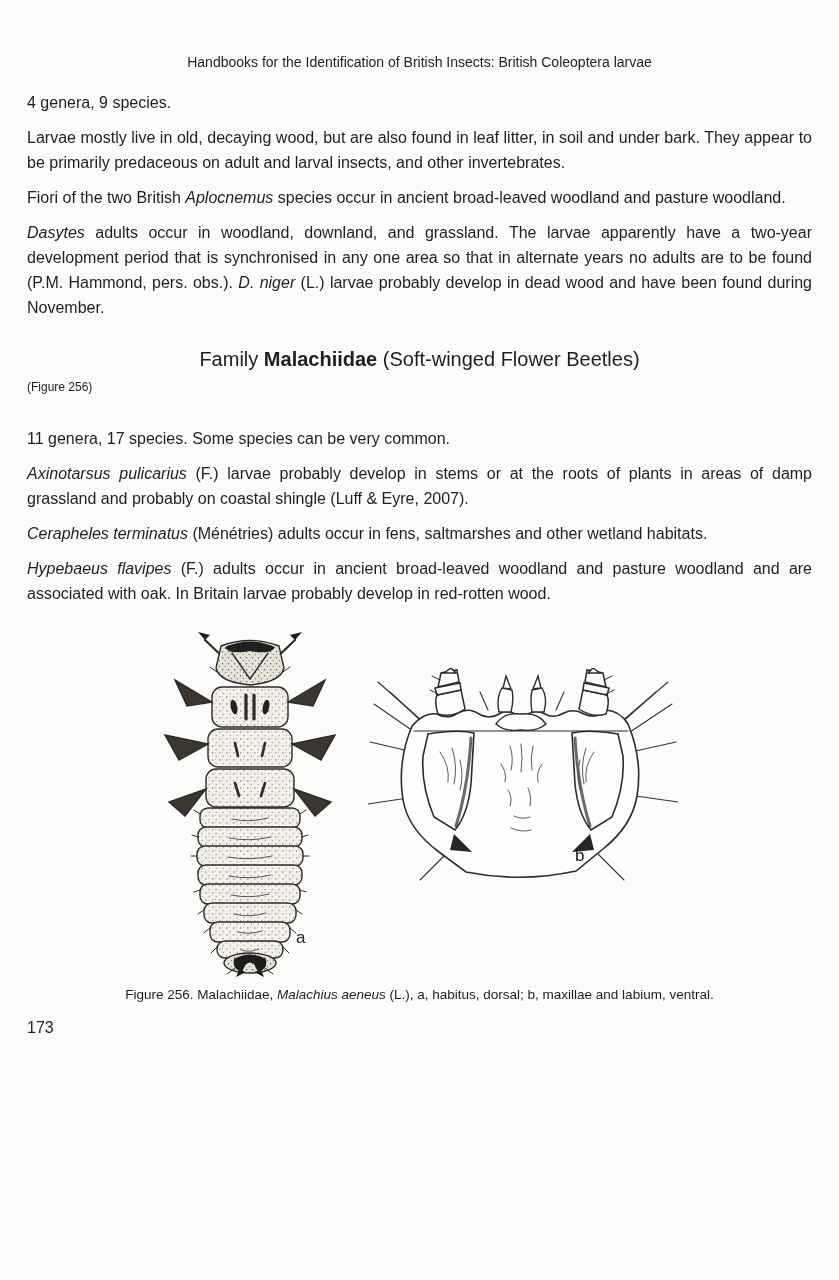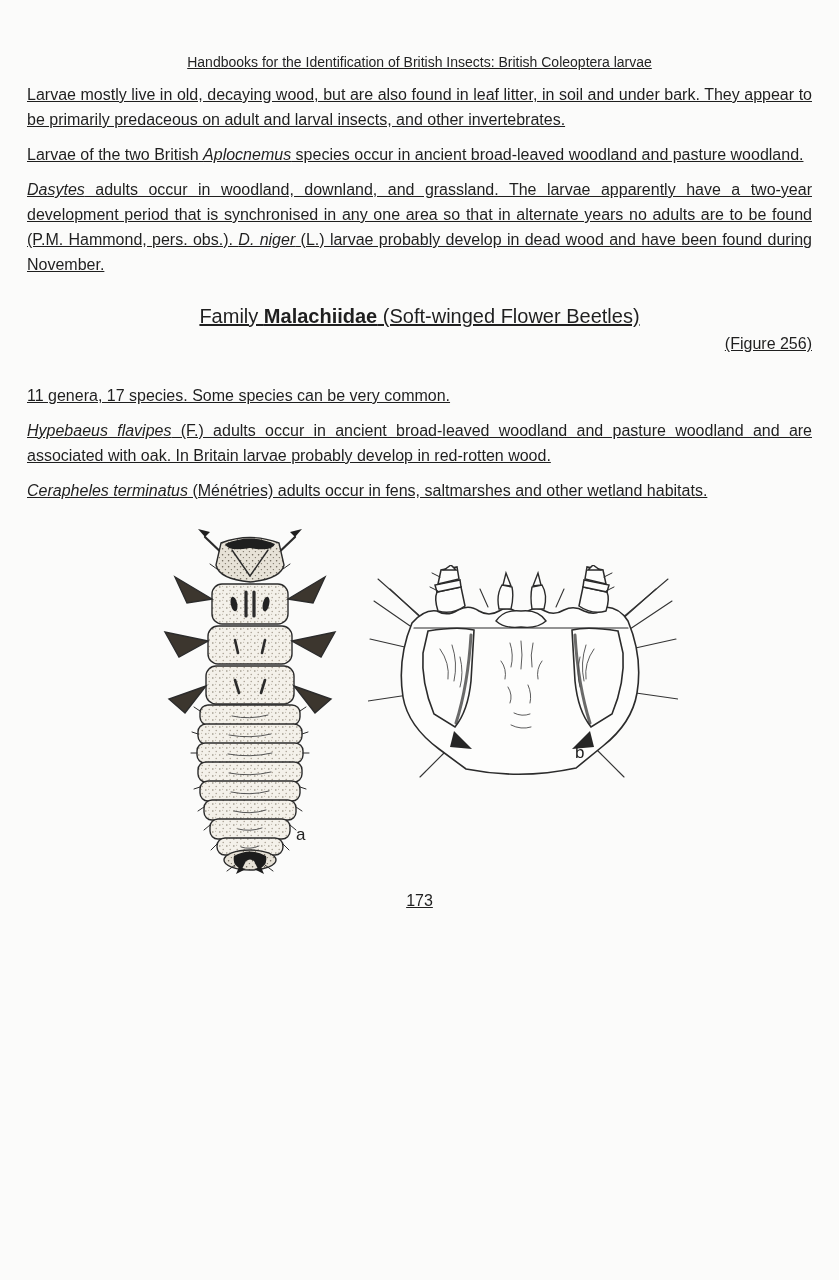--- a/index.html
+++ b/index.html
@@ -4,43 +4,43 @@
 <style>
   html, body { margin: 0; padding: 0; }
   body {
     width: 839px; height: 1280px;
     background: #fbfbfa;
     overflow: hidden;
     font-family: "Liberation Sans", sans-serif;
     color: #1f1f1f;
     -webkit-font-smoothing: antialiased;
   }
-  .page { width: 839px; height: 1072px; position: relative; text-decoration: underline; }
+  .page { width: 839px; height: 1072px; position: relative; }
   .content { padding: 0 27px; }
 
   .running-head {
     padding-top: 52px;
     font-size: 14px;
     line-height: 20px;
     text-align: center;
     color: #242424;
   }
   .family-heading {
     margin: 26px 0 0 0;
     font-size: 20px;
     line-height: 26px;
     font-weight: 400;
     text-align: center;
   }
   .family-heading-2 { }
   .sub-heading {
     margin: 4px 0 0 0;
-    font-size: 16px;
+    font-size: 12px;
     line-height: 22px;
-    text-align: right;
+    text-align: left;
   }
   p.body-par {
     font-size: 16px;
     line-height: 25px;
     margin: 10px 0 0 0;
     text-align: justify;
   }
   p.first-par { margin-top: 18px; }
   p.after-sub { margin-top: 28px; }
   .it { font-style: italic; }
@@ -65,42 +65,44 @@
   .figure-caption {
     margin-top: 6px;
     font-size: 13.5px;
     line-height: 18px;
     text-align: center;
   }
   .page-number {
     margin-top: 14px;
     font-size: 16px;
     line-height: 20px;
-    text-align: center;
+    text-align: left;
   }
 </style>
 </head>
 <body>
 
 <div class="page">
   <div class="content">
 
     <div class="running-head">Handbooks for the Identification of British Insects: British Coleoptera larvae</div>
 
 
+    <p class="body-par first-par"><span>4 genera, 9 species.</span></p>
     <p class="body-par"><span>Larvae mostly live in old, decaying wood, but are also found in leaf litter, in soil and under bark. They appear to be primarily predaceous on adult and larval insects, and other invertebrates.</span></p>
-    <p class="body-par"><span>Larvae of the two British </span><span class="it">Aplocnemus</span><span> species occur in ancient broad-leaved woodland and pasture woodland.</span></p>
+    <p class="body-par"><span>Fiori of the two British </span><span class="it">Aplocnemus</span><span> species occur in ancient broad-leaved woodland and pasture woodland.</span></p>
     <p class="body-par"><span class="it">Dasytes</span><span> adults occur in woodland, downland, and grassland. The larvae apparently have a two-year development period that is synchronised in any one area so that in alternate years no adults are to be found (P.M. Hammond, pers. obs.). </span><span class="it">D. niger</span><span> (L.) larvae probably develop in dead wood and have been found during November.</span></p>
 
     <h1 class="family-heading family-heading-2"><span>Family </span><span class="bd">Malachiidae</span><span> (Soft-winged Flower Beetles)</span></h1>
     <div class="sub-heading"><span>(Figure 256)</span></div>
 
     <p class="body-par after-sub"><span>11 genera, 17 species. Some species can be very common.</span></p>
+    <p class="body-par"><span class="it">Axinotarsus pulicarius</span><span> (F.) larvae probably develop in stems or at the roots of plants in areas of damp grassland and probably on coastal shingle (Luff &amp; Eyre, 2007).</span></p>
+    <p class="body-par"><span class="it">Cerapheles terminatus</span><span> (Ménétries) adults occur in fens, saltmarshes and other wetland habitats.</span></p>
     <p class="body-par"><span class="it">Hypebaeus flavipes</span><span> (F.) adults occur in ancient broad-leaved woodland and pasture woodland and are associated with oak. In Britain larvae probably develop in red-rotten wood.</span></p>
-    <p class="body-par"><span class="it">Cerapheles terminatus</span><span> (Ménétries) adults occur in fens, saltmarshes and other wetland habitats.</span></p>
 
     <div class="figure-area">
 
       <svg class="fig-larva" viewBox="0 0 190 345" xmlns="http://www.w3.org/2000/svg">
         <defs>
           <pattern id="stip" width="7" height="7" patternUnits="userSpaceOnUse">
             <rect width="7" height="7" fill="#f4f1ea"></rect>
             <circle cx="1.8" cy="2" r="0.75" fill="#877f70"></circle>
             <circle cx="5.2" cy="5.5" r="0.65" fill="#9d9486"></circle>
             <circle cx="4.6" cy="1.2" r="0.5" fill="#b0a798"></circle>
@@ -266,17 +268,18 @@
               <path d="M218,80 q-6,18 -2,36"></path>
               <path d="M212,92 q-4,16 0,30"></path>
           </g>
         </g>
       </svg>
 
       <div class="fig-label fig-label-a">a</div>
       <div class="fig-label fig-label-b">b</div>
     </div>
 
+    <div class="figure-caption"><span>Figure 256. Malachiidae, </span><span class="it">Malachius aeneus</span><span> (L.), a, habitus, dorsal; b, maxillae and labium, ventral.</span></div>
 
     <div class="page-number">173</div>
 
   </div>
 </div>
 
 </body></html>

